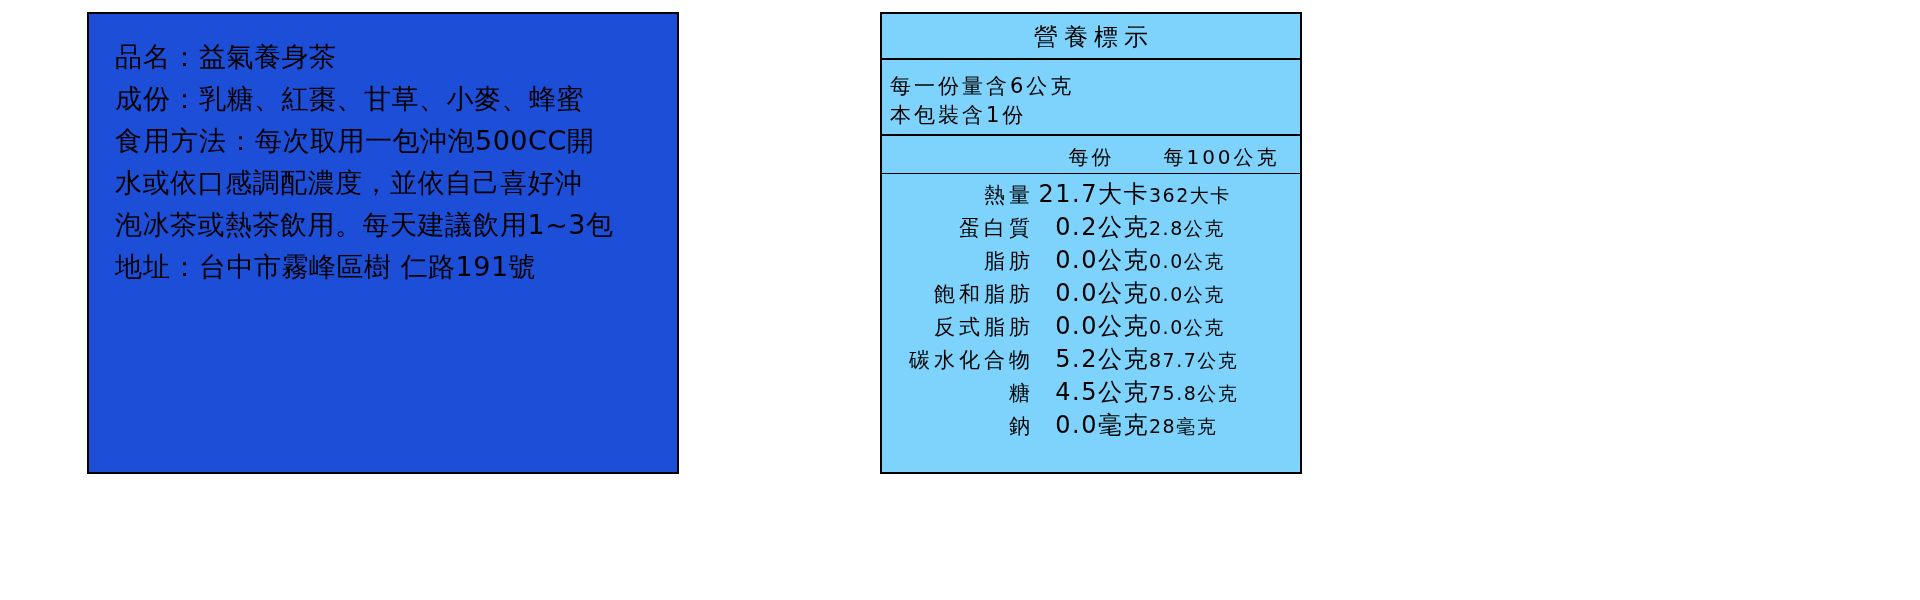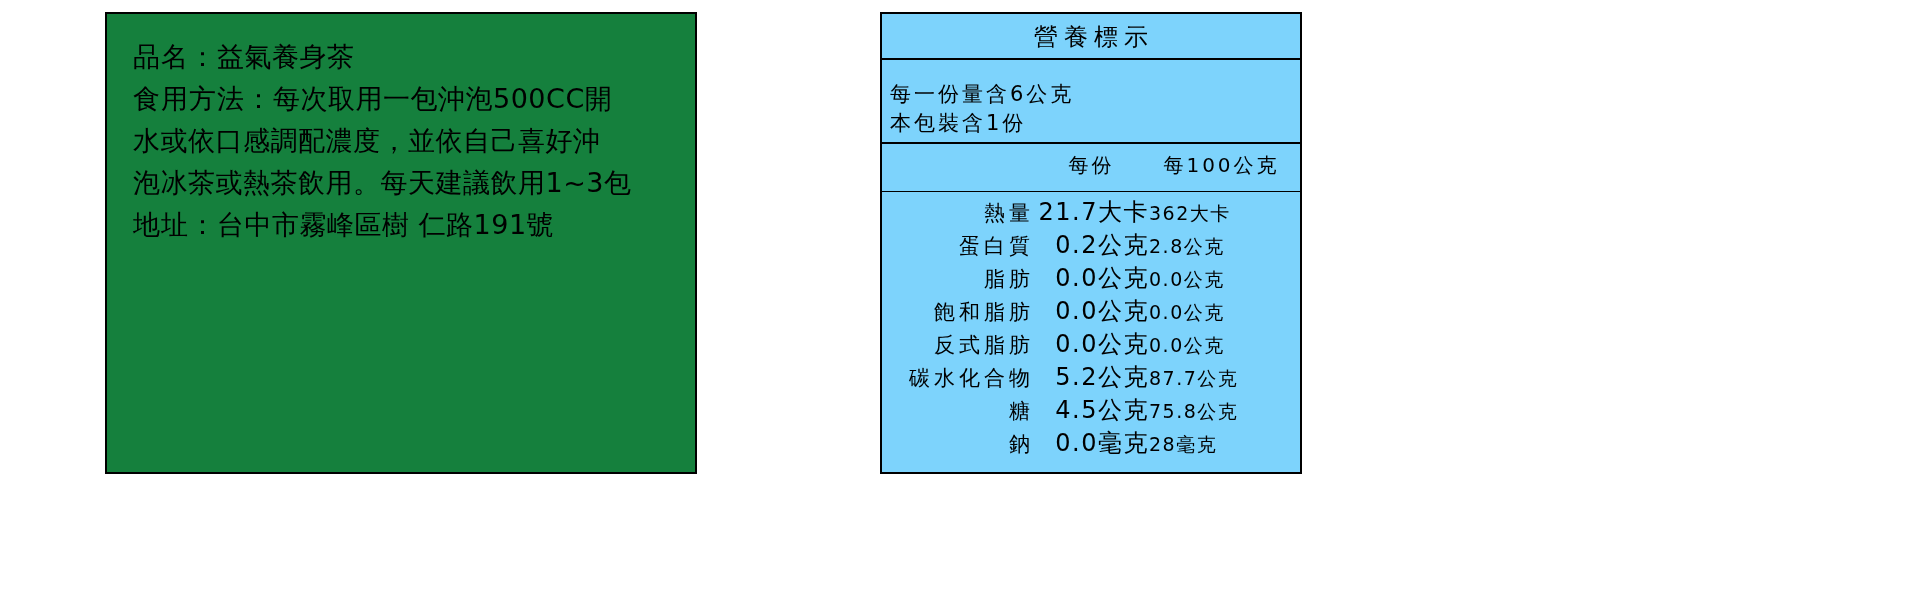--- a/index.html
+++ b/index.html
@@ -12,27 +12,27 @@
     height: 600px;
     font-family: "DejaVu Sans", "Liberation Sans", sans-serif;
     color: #000000;
     position: relative;
     overflow: hidden;
   }
 
   
   #product-panel {
     position: absolute;
-    left: 105px;
+    left: 87px;
     top: 12px;
     width: 592px;
     height: 462px;
     border: 2px solid #000;
     box-sizing: border-box;
-    background: #15803d;
+    background: #1d4ed8;
   }
   #product-list {
     list-style: none;
     margin: 0;
     padding: 22px 0 0 26px;
   }
   #product-list li {
     font-size: 27px;
     line-height: 42px;
     letter-spacing: 0.5px;
@@ -63,35 +63,34 @@
     line-height: 46px;
     text-align: center;
     font-size: 24px;
     letter-spacing: 6px;
     border-bottom: 2px solid #000;
     box-sizing: border-box;
     padding-left: 6px;
   }
   #serving-block {
     border-bottom: 2px solid #000;
-    padding: 4px 0 4px 8px;
-    box-sizing: border-box;
-    margin-top: 16px;
+    padding: 12px 0 4px 8px;
+    box-sizing: border-box;
   }
   #serving-block div {
     font-size: 21px;
     line-height: 29px;
     letter-spacing: 3px;
     white-space: pre;
   }
   #column-head {
     display: flex;
     border-bottom: 1.5px solid #000;
     box-sizing: border-box;
-    padding: 8px 0 12px 0;
+    padding: 8px 0 2px 0;
   }
   #column-head .ch-spacer {
     flex: 0 0 152px;
   }
   #column-head .ch-cell {
     font-size: 20px;
     letter-spacing: 3px;
     text-align: center;
     white-space: pre;
   }
@@ -133,20 +132,21 @@
     box-sizing: border-box;
     white-space: pre;
   }
 </style>
 </head>
 <body>
 
 <section id="product-panel">
   <ul id="product-list">
     <li><span class="field-label">品名：</span><span class="field-value">益氣養身茶</span></li>
+    <li><span class="field-label">成份：</span><span class="field-value">乳糖、紅棗、甘草、小麥、蜂蜜</span></li>
     <li><span class="field-label">食用方法：</span><span class="field-value">每次取用一包沖泡500CC開</span></li>
     <li><span class="field-label"></span><span class="field-value">水或依口感調配濃度，並依自己喜好沖</span></li>
     <li><span class="field-label"></span><span class="field-value">泡冰茶或熱茶飲用。每天建議飲用1~3包</span></li>
     <li><span class="field-label">地址：</span><span class="field-value">台中市霧峰區樹 仁路191號</span></li>
   </ul>
 </section>
 
 <section id="nutrition-panel">
   <div id="nutrition-title">營養標示</div>
 

